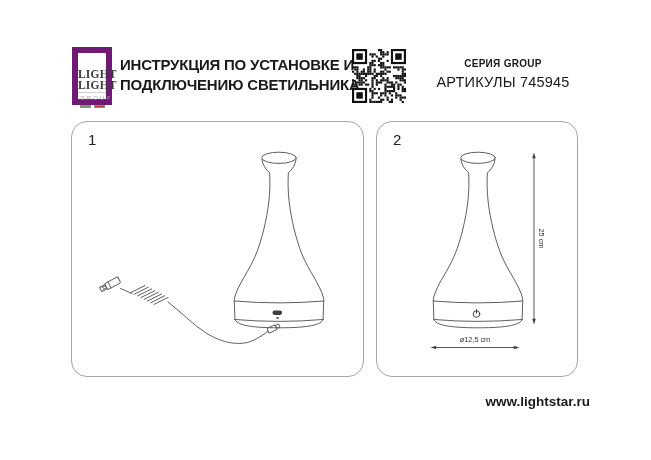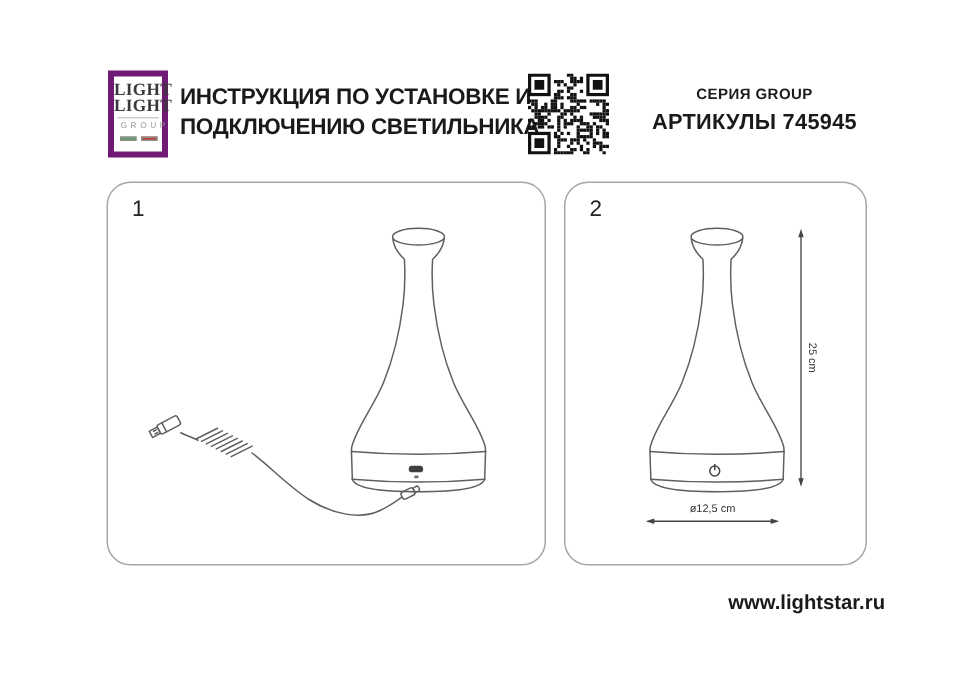--- a/index.html
+++ b/index.html
@@ -5,21 +5,21 @@
   html,body { margin:0; padding:0; background:#ffffff; }
   .page {
     position:relative; width:651px; height:460px; background:#fff;
     font-family:"Liberation Sans", sans-serif; overflow:hidden;
   }
   .abs { position:absolute; }
 
   
   .logo {
     left:72px; top:47px; width:40px; height:58px; box-sizing:border-box;
-    border:4px solid #701a75; background:#fff; text-align:right; padding-top:4px;
+    border:6px solid #701a75; background:#fff; text-align:right; padding-top:16px;
   }
   .logo-word {
     font-family:"Liberation Serif", serif; font-weight:700;
     font-size:11.5px; line-height:10.5px; color:#3a3a3a; letter-spacing:.2px;
   }
   .logo-group {
     width:28px; margin:2px auto 0; padding-top:2px; border-top:1px solid #cfcfcf;
     font-size:5.5px; letter-spacing:2.4px; color:#9a9a9a; text-indent:2.4px;
   }
   .flags { display:flex; justify-content:center; gap:3px; margin-top:4px; }
@@ -28,21 +28,21 @@
   .flag.red   { background:var(--flag_red,#c0392b); }
 
   .title {
     left:120px; top:55px; width:232px; text-align:center;
     font-weight:700; font-size:15px; line-height:19.5px; color:#1a1a1a;
     letter-spacing:-.2px; white-space:nowrap;
   }
   .qr { left:352px; top:49px; width:54px; height:54px; }
   .codes { left:428px; top:58px; width:150px; text-align:center; color:#1a1a1a; }
   .series { font-size:10px; font-weight:700; letter-spacing:.3px; }
-  .articles { font-size:14.5px; font-weight:700; margin-top:5px; letter-spacing:.2px; }
+  .articles { font-size:14.5px; font-weight:400; margin-top:5px; letter-spacing:.2px; }
 
   
   .panel {
     box-sizing:border-box; border:1px solid #a6a6a6; border-radius:16px; background:#fff;
   }
   .panel1 { left:71px;  top:121px; width:293px; height:256px; }
   .panel2 { left:376px; top:121px; width:202px; height:256px; }
   .panel-number { position:absolute; left:16px; top:9px; font-size:15px; color:#222; }
   .panel svg { position:absolute; left:0; top:0; display:block; }
 

